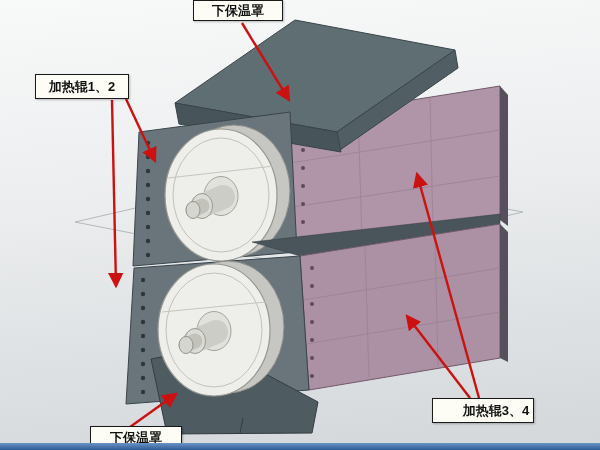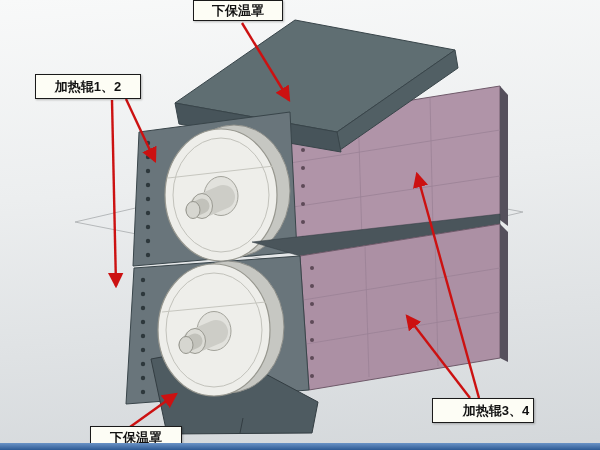--- a/index.html
+++ b/index.html
@@ -18,21 +18,21 @@
     border:1px solid #1a1a1a;
     color:#111;
     font-size:13px;
     font-weight:bold;
     display:flex;align-items:center;justify-content:center;
     white-space:nowrap;
     padding:2px 6px;
     box-shadow:1px 1px 2px rgba(0,0,0,0.25);
   }
   #callout-upper-cover{left:193px;top:0;width:90px;height:21px;}
-  #callout-rollers-12{left:35px;top:74px;width:106px;height:25px;}
+  #callout-rollers-12{left:35px;top:74px;width:94px;height:25px;}
   #callout-rollers-34{left:432px;top:398px;width:102px;height:25px;padding-left:32px;}
   #callout-lower-cover{left:80px;top:426px;width:92px;height:23px;margin-left:10px;}
   #status-bar{
     position:absolute;left:0;bottom:0;width:600px;height:7px;
     background:linear-gradient(#6a93c6,#2e5a94);
   }
 </style>
 </head>
 <body>
 

